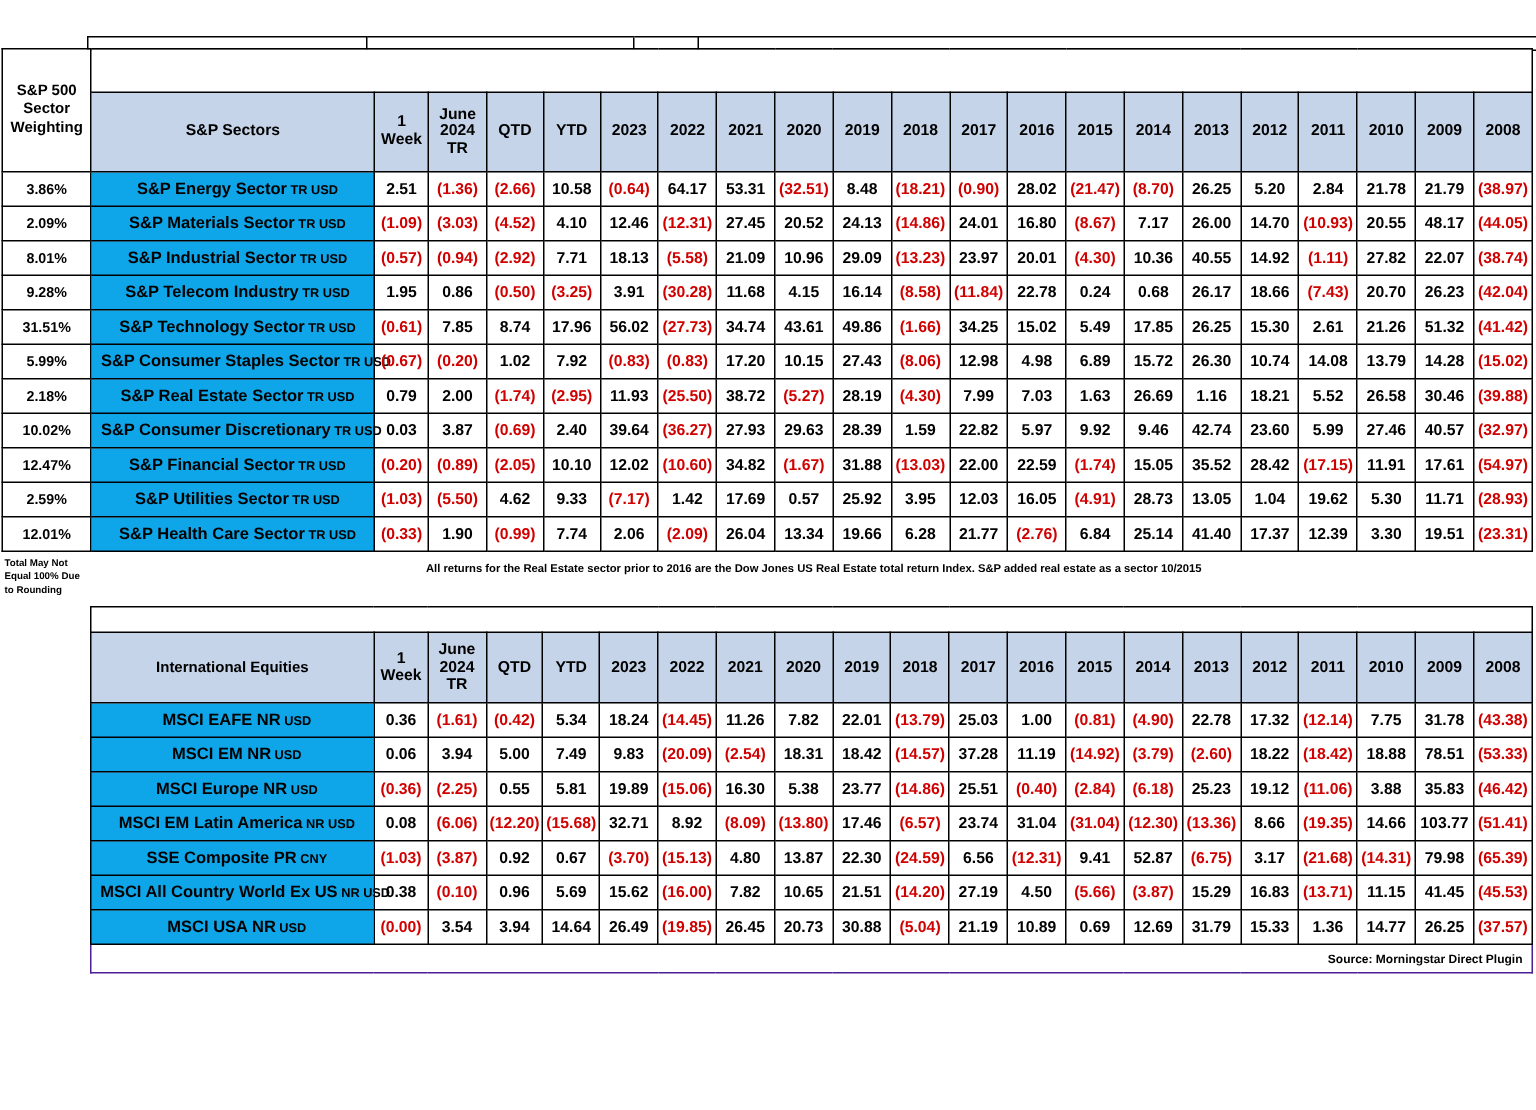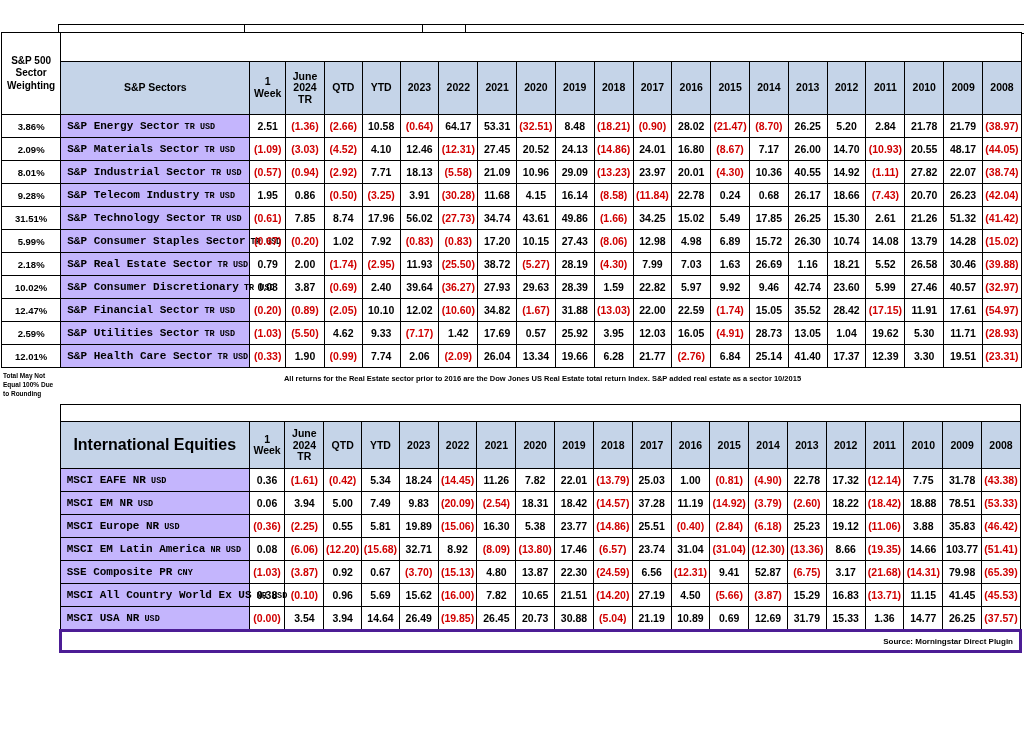--- a/index.html
+++ b/index.html
@@ -67,27 +67,26 @@
     background: #ffffff;
     border: 1px solid #000;
   }
   .weight-cell {
     background: #ffffff;
     font-weight: bold;
     font-size: 9.5px;
     text-align: center;
   }
   .name-cell {
-    background: #c4b5fd;
-    text-align: left;
+    background: #0ea5e9;
+    text-align: center;
     padding-left: 6px;
     font-weight: bold;
     font-size: 11px;
     white-space: nowrap;
-    font-family: Liberation Mono, monospace;
   }
   .name-cell .suffix {
     font-weight: bold;
     font-size: 8.5px;
   }
   .num {
     background: #ffffff;
     font-weight: bold;
     font-size: 10.5px;
     height: 22px;
@@ -117,29 +116,29 @@
 
   
   .intl-wrap {
     margin-left: 1px;
     margin-top: 4px;
   }
   .intl-table { width: 1021px; }
   .intl-corner {
     background: #c5d4e8;
     font-weight: bold;
-    font-size: 16px;
+    font-size: 10px;
   }
   .spacer-row td {
     border: 1px solid #000;
     background: #fff;
     height: 16px;
   }
   .src-row td {
-    border: 3px solid #4c1d95;
+    border: 1px solid #4c1d95;
     background: #fff;
     height: 18px;
     text-align: right;
     font-size: 8px;
     font-weight: bold;
     padding-right: 6px;
   }
   .left-gutter {
     border: none !important;
     background: transparent;

